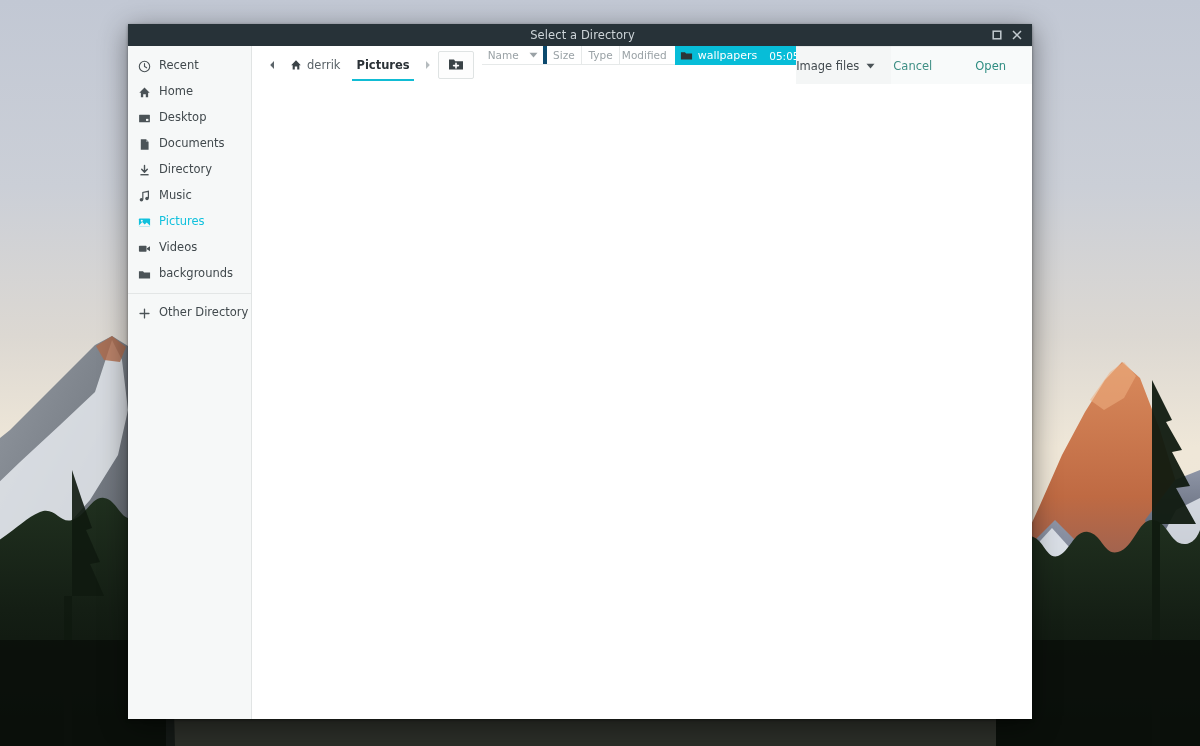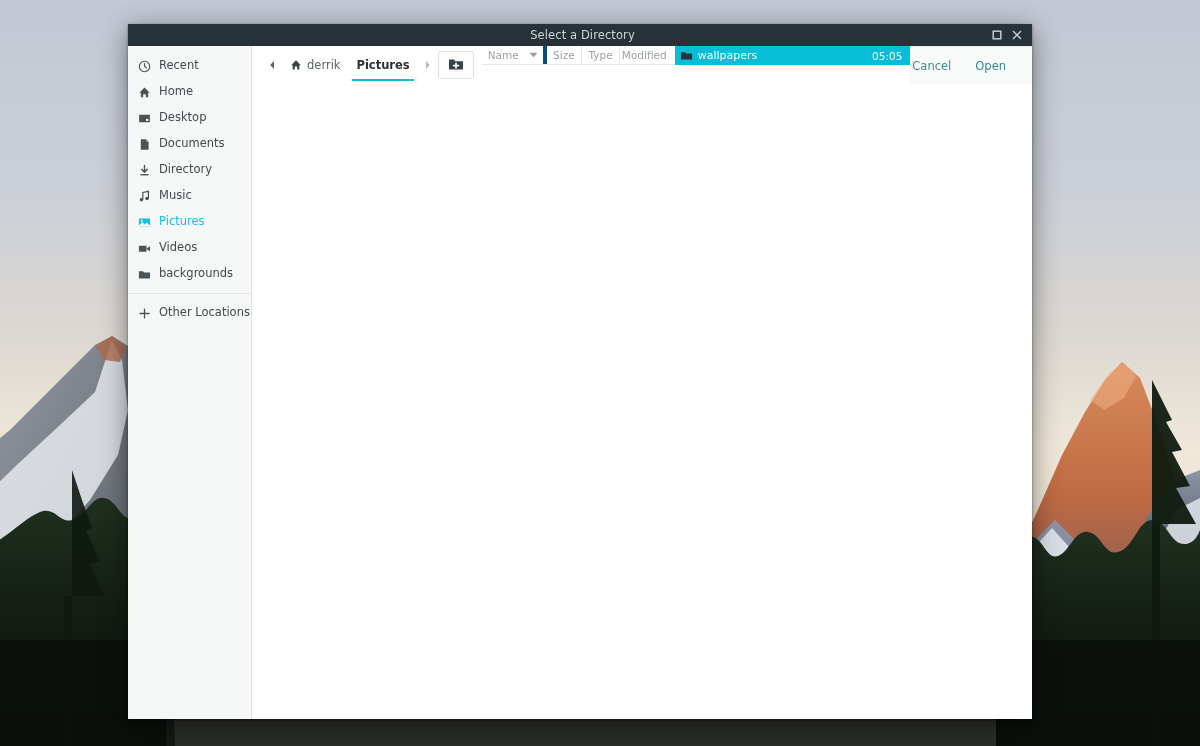--- a/index.html
+++ b/index.html
@@ -195,21 +195,21 @@
   }
 
   
   #actionbar {
     height: 38px;
     background: #f8fafa;
     border-top: 1px solid #e9ecec;
     display: flex;
     align-items: center;
     justify-content: flex-end;
-    gap: 20px;
+    gap: 39px;
     padding-right: 24px;
     flex: 0 0 auto;
   }
   .act-btn {
     font-size: 11.5px;
     color: #3f8f85;
     cursor: pointer;
     background: none;
     border: none;
     font-family: inherit;
@@ -390,21 +390,21 @@
         </div>
 
         <div class="side-sep"></div>
 
         <div class="side-item">
           <span class="ic">
             <svg width="13" height="13" viewBox="0 0 14 14">
                 <path d="M7 2.2 L7 11.8 M2.2 7 L11.8 7" stroke="#4b5357" stroke-width="1.4" stroke-linecap="round"></path>
               </svg>
           </span>
-          <span class="lbl">Other Locations</span>
+          <span class="lbl">Other Directory</span>
         </div>
       </div>
 
       <div id="main">
 
         <div id="pathbar-row">
           <div id="crumbs">
             <div class="nav-arrow">
               <svg width="8" height="10" viewBox="0 0 8 10">
                   <path d="M6 1 L2.2 5 L6 9 Z" fill="#5b6469"></path>
@@ -463,20 +463,30 @@
                   <path d="M1 3.4 L5.4 3.4 L6.5 4.8 L13 4.8 L13 11.2 L1 11.2 Z" fill="#2c3438"></path>
                 </svg>
             </span>
             <span class="f-name">wallpapers</span>
             <span class="f-size"></span>
             <span class="f-type"></span>
             <span class="f-mod">05:05</span>
           </div>
         </div>
 
+        <div id="filterbar">
+          <div id="filter-select">
+            <span>Image files</span>
+            <span>
+              <svg width="9" height="6" viewBox="0 0 9 6" style="display:block">
+                  <path d="M0.5 0.8 L8.5 0.8 L4.5 5.4 Z" fill="#4b5357"></path>
+                </svg>
+            </span>
+          </div>
+        </div>
 
         <div id="actionbar">
           <button class="act-btn">Cancel</button>
           <button class="act-btn primary">Open</button>
         </div>
 
       </div>
     </div>
   </div>
 </div>

